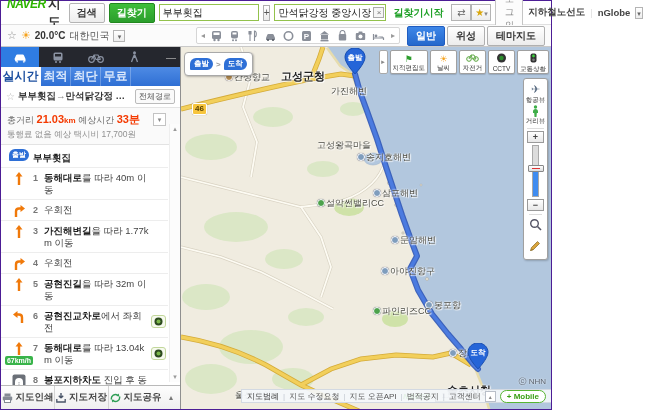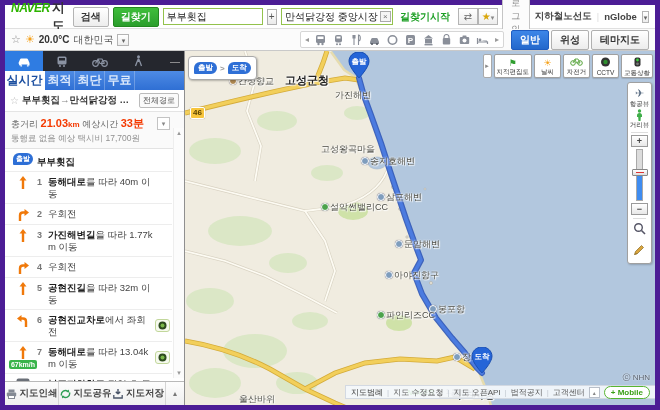--- a/index.html
+++ b/index.html
@@ -1,17 +1,17 @@
 <!DOCTYPE html>
 <html><head>
 <meta charset="utf-8">
 <style>
   *{margin:0;padding:0;box-sizing:border-box;font-family:"Liberation Sans",sans-serif;}
   html,body{width:660px;height:410px;overflow:hidden;background:#fff;}
-  .app{width:660px;height:410px;border:5px solid #4c1d95;display:flex;flex-direction:column;background:#fff;}
+  .app{width:552px;height:410px;border:1px solid #4c1d95;display:flex;flex-direction:column;background:#fff;}
 
   
   .topbar{height:24px;display:flex;align-items:center;padding:0 6px;gap:4px;background:#fff;border-bottom:1px solid #e0e0e0;flex:0 0 24px;}
   .logo{display:flex;align-items:baseline;gap:2px;margin-right:4px;cursor:pointer;}
   .logo .brand{color:#2db400;font-weight:bold;font-style:italic;font-size:12px;letter-spacing:-0.5px;}
   .logo .prod{color:#333;font-weight:bold;font-size:13px;}
   .btn{font-size:10px;color:#333;background:linear-gradient(#fff,#ededed);border:1px solid #b4b4b4;border-radius:2px;padding:2px 7px;font-weight:bold;cursor:pointer;white-space:nowrap;}
   .btn.green{background:linear-gradient(#3fbe3b,#2b9e2c);border-color:#22881f;color:#fff;}
   .tinput{height:17px;border:1px solid #93c24c;font-size:10px;padding:0 3px;color:#222;}
   .tinput.start{width:100px;}
@@ -425,35 +425,35 @@
 
       <div class="actions">
         <span class="act">
           <svg width="11" height="10">
               <rect x="2.5" y="0.5" width="6" height="3" fill="#848a94"></rect>
               <rect x="0.8" y="3.5" width="9.4" height="4" rx="1" fill="#848a94"></rect>
               <rect x="2.5" y="6.5" width="6" height="3" fill="#fff" stroke="#848a94"></rect>
             </svg>
           <span>지도인쇄</span>
         </span>
+        <span class="act">
+          <svg width="10" height="10">
+              <path d="M5 0v5M5 5L2.8 2.8M5 5l2.2-2.2" stroke="#4a5568" stroke-width="1.4"></path>
+              <path d="M0.8 6v3h8.4V6" stroke="#4a5568" stroke-width="1.3" fill="none"></path>
+            </svg>
+          <span>지도저장</span>
+        </span>
         <span class="act" style="border-right:none;">
           <svg width="11" height="10">
               <path d="M1.5 6.5A4 4 0 018 2.5" stroke="#2f9e55" stroke-width="1.4" fill="none"></path>
               <path d="M8.8 0.5l.5 3-3-.4z" fill="#2f9e55"></path>
               <path d="M9.5 3.5A4 4 0 013 7.5" stroke="#2f9e55" stroke-width="1.4" fill="none"></path>
               <path d="M2.2 9.5l-.5-3 3 .4z" fill="#2f9e55"></path>
             </svg>
           <span>지도공유</span>
-        </span>
-        <span class="act">
-          <svg width="10" height="10">
-              <path d="M5 0v5M5 5L2.8 2.8M5 5l2.2-2.2" stroke="#4a5568" stroke-width="1.4"></path>
-              <path d="M0.8 6v3h8.4V6" stroke="#4a5568" stroke-width="1.3" fill="none"></path>
-            </svg>
-          <span>지도저장</span>
         </span>
         <span class="actup">▴</span>
       </div>
     </aside>
 
     <div class="mapwrap">
       <svg class="map-svg" width="480" height="364" viewBox="0 0 480 364">
 
         <rect x="0" y="0" width="480" height="364" fill="#f0ece0"></rect>
 
@@ -528,21 +528,21 @@
       <div class="mlabel" style="left:176px;top:104px;"><span class="dot"></span><span>송지호해변</span></div>
       <div class="mlabel" style="left:192px;top:140px;"><span class="dot"></span><span>삼포해변</span></div>
       <div class="mlabel" style="left:210px;top:187px;text-align:center;"><span class="dot"></span><span>문암해변</span></div>
       <div class="mlabel" style="left:136px;top:150px;"><span class="dot golf"></span><span>설악썬밸리CC</span></div>
       <div class="mlabel" style="left:200px;top:218px;"><span class="dot"></span><span>아야진항구</span></div>
       <div class="mlabel" style="left:244px;top:252px;"><span class="dot"></span><span>봉포항</span></div>
       <div class="mlabel" style="left:192px;top:258px;"><span class="dot golf"></span><span>파인리즈CC</span></div>
       <div class="mlabel" style="left:268px;top:300px;"><span class="dot"></span><span>장사항</span></div>
       <div class="mlabel big" style="left:266px;top:336px;"><span>속초시청</span></div>
       <div class="mlabel" style="left:54px;top:342px;"><span>울산바위</span></div>
-      <span class="roadbadge" style="left:5px;top:56px;text-align:right;">46</span>
+      <span class="roadbadge" style="left:11px;top:56px;text-align:right;">46</span>
 
       <svg class="pin" style="left:163px;top:1px;" viewBox="0 0 22 26">
         <path d="M11 0C5.2 0 1 4.2 1 9.3 1 15.5 11 26 11 26s10-10.5 10-16.7C21 4.2 16.8 0 11 0z" fill="#2565d8" stroke="#17folder47" stroke-width="0"></path>
         <path d="M11 0C5.2 0 1 4.2 1 9.3 1 15.5 11 26 11 26s10-10.5 10-16.7C21 4.2 16.8 0 11 0z" fill="#2565d8" stroke="#1b4fb0" stroke-width="1"></path>
         <text x="11" y="12" font-size="7.5" fill="#fff" text-anchor="middle" font-weight="bold">출발</text>
       </svg>
       <svg class="pin" style="left:286px;top:296px;" viewBox="0 0 22 26">
         <path d="M11 0C5.2 0 1 4.2 1 9.3 1 15.5 11 26 11 26s10-10.5 10-16.7C21 4.2 16.8 0 11 0z" fill="#2565d8" stroke="#1b4fb0" stroke-width="1"></path>
         <text x="11" y="12" font-size="7.5" fill="#fff" text-anchor="middle" font-weight="bold">도착</text>
       </svg>

